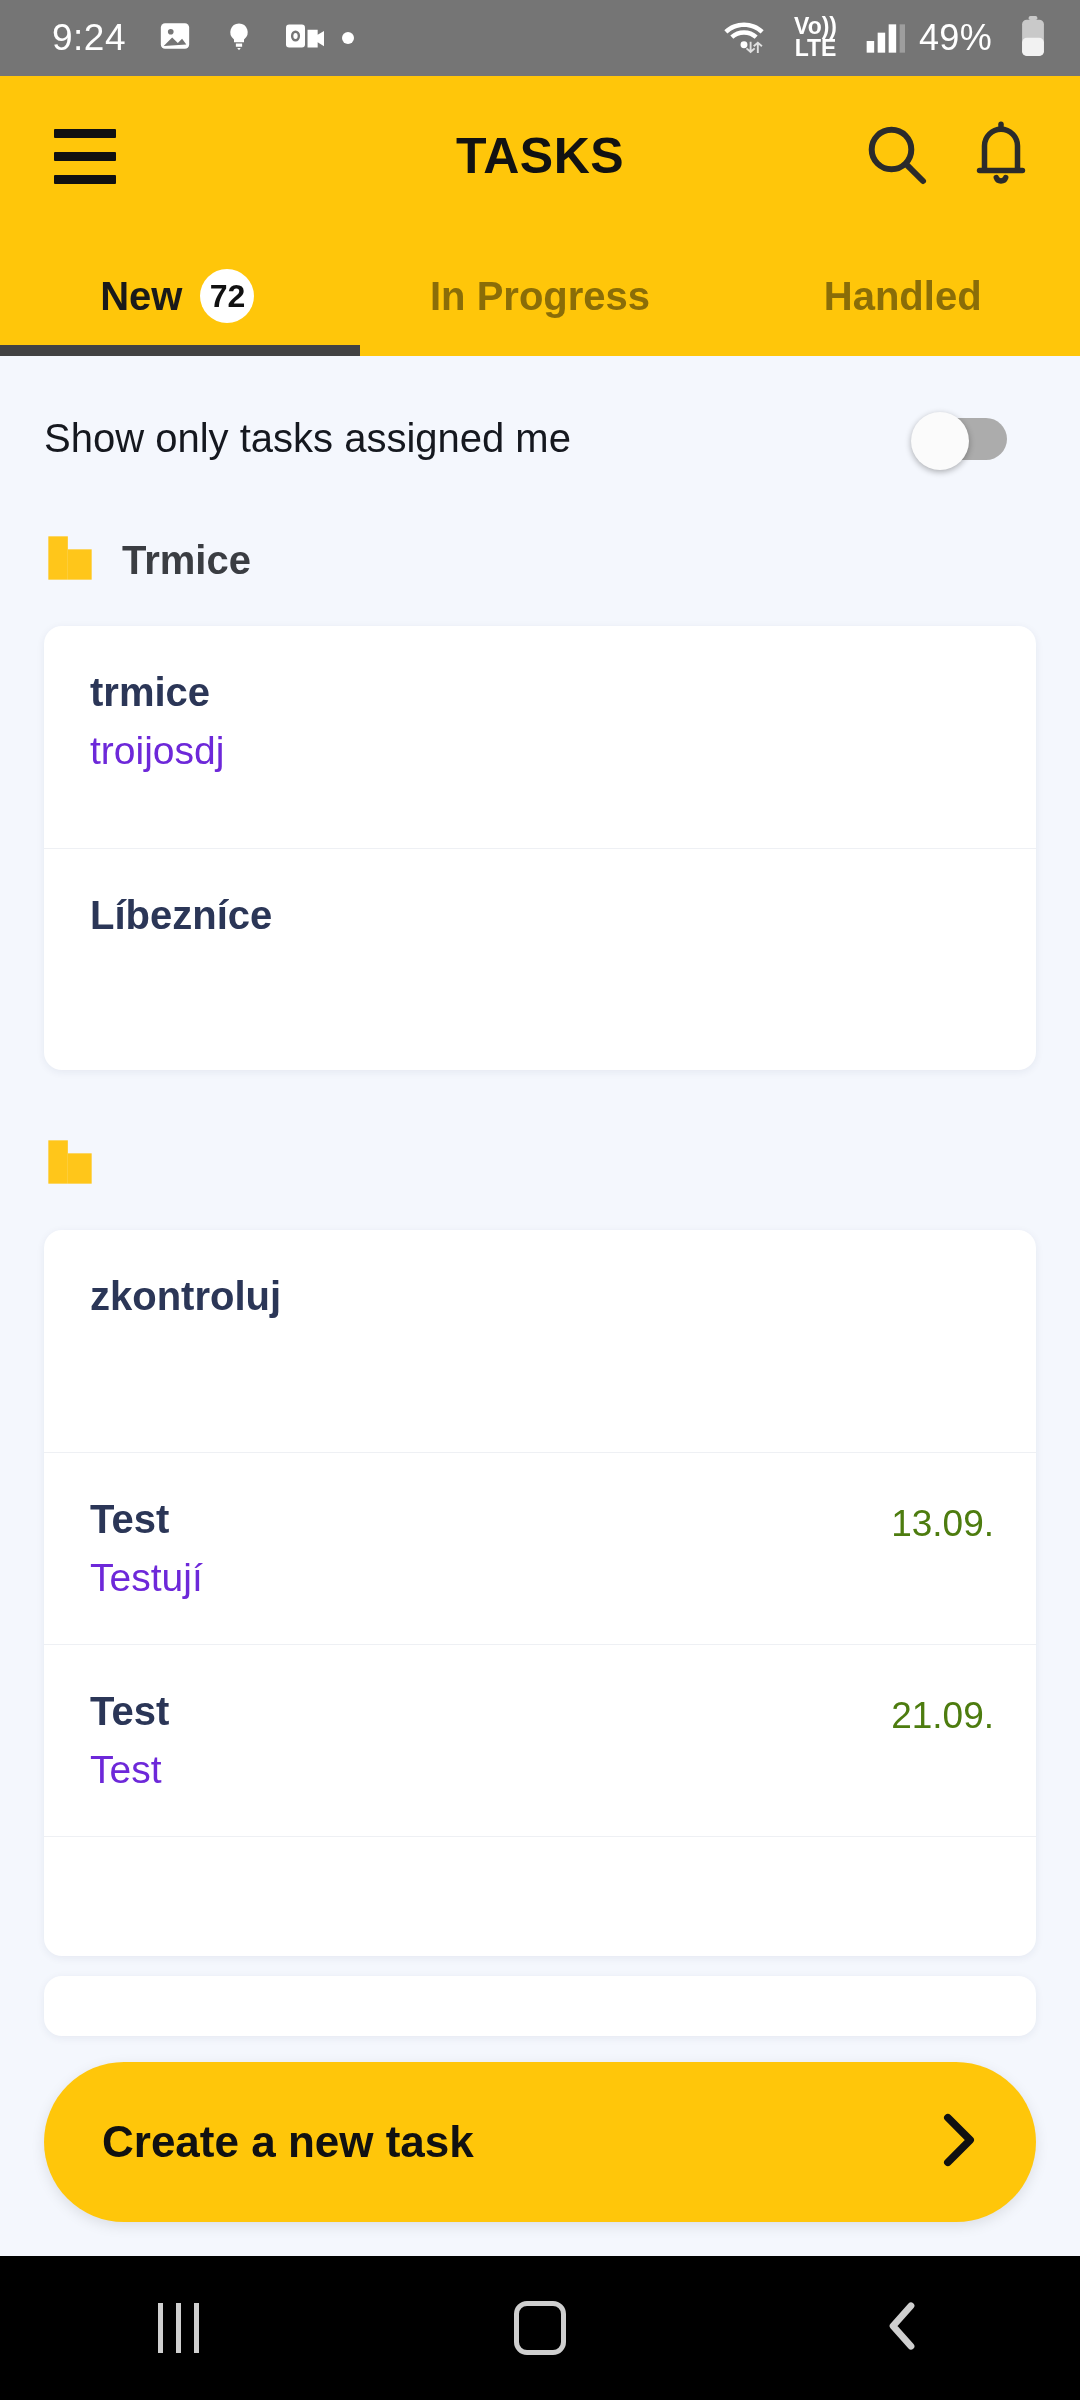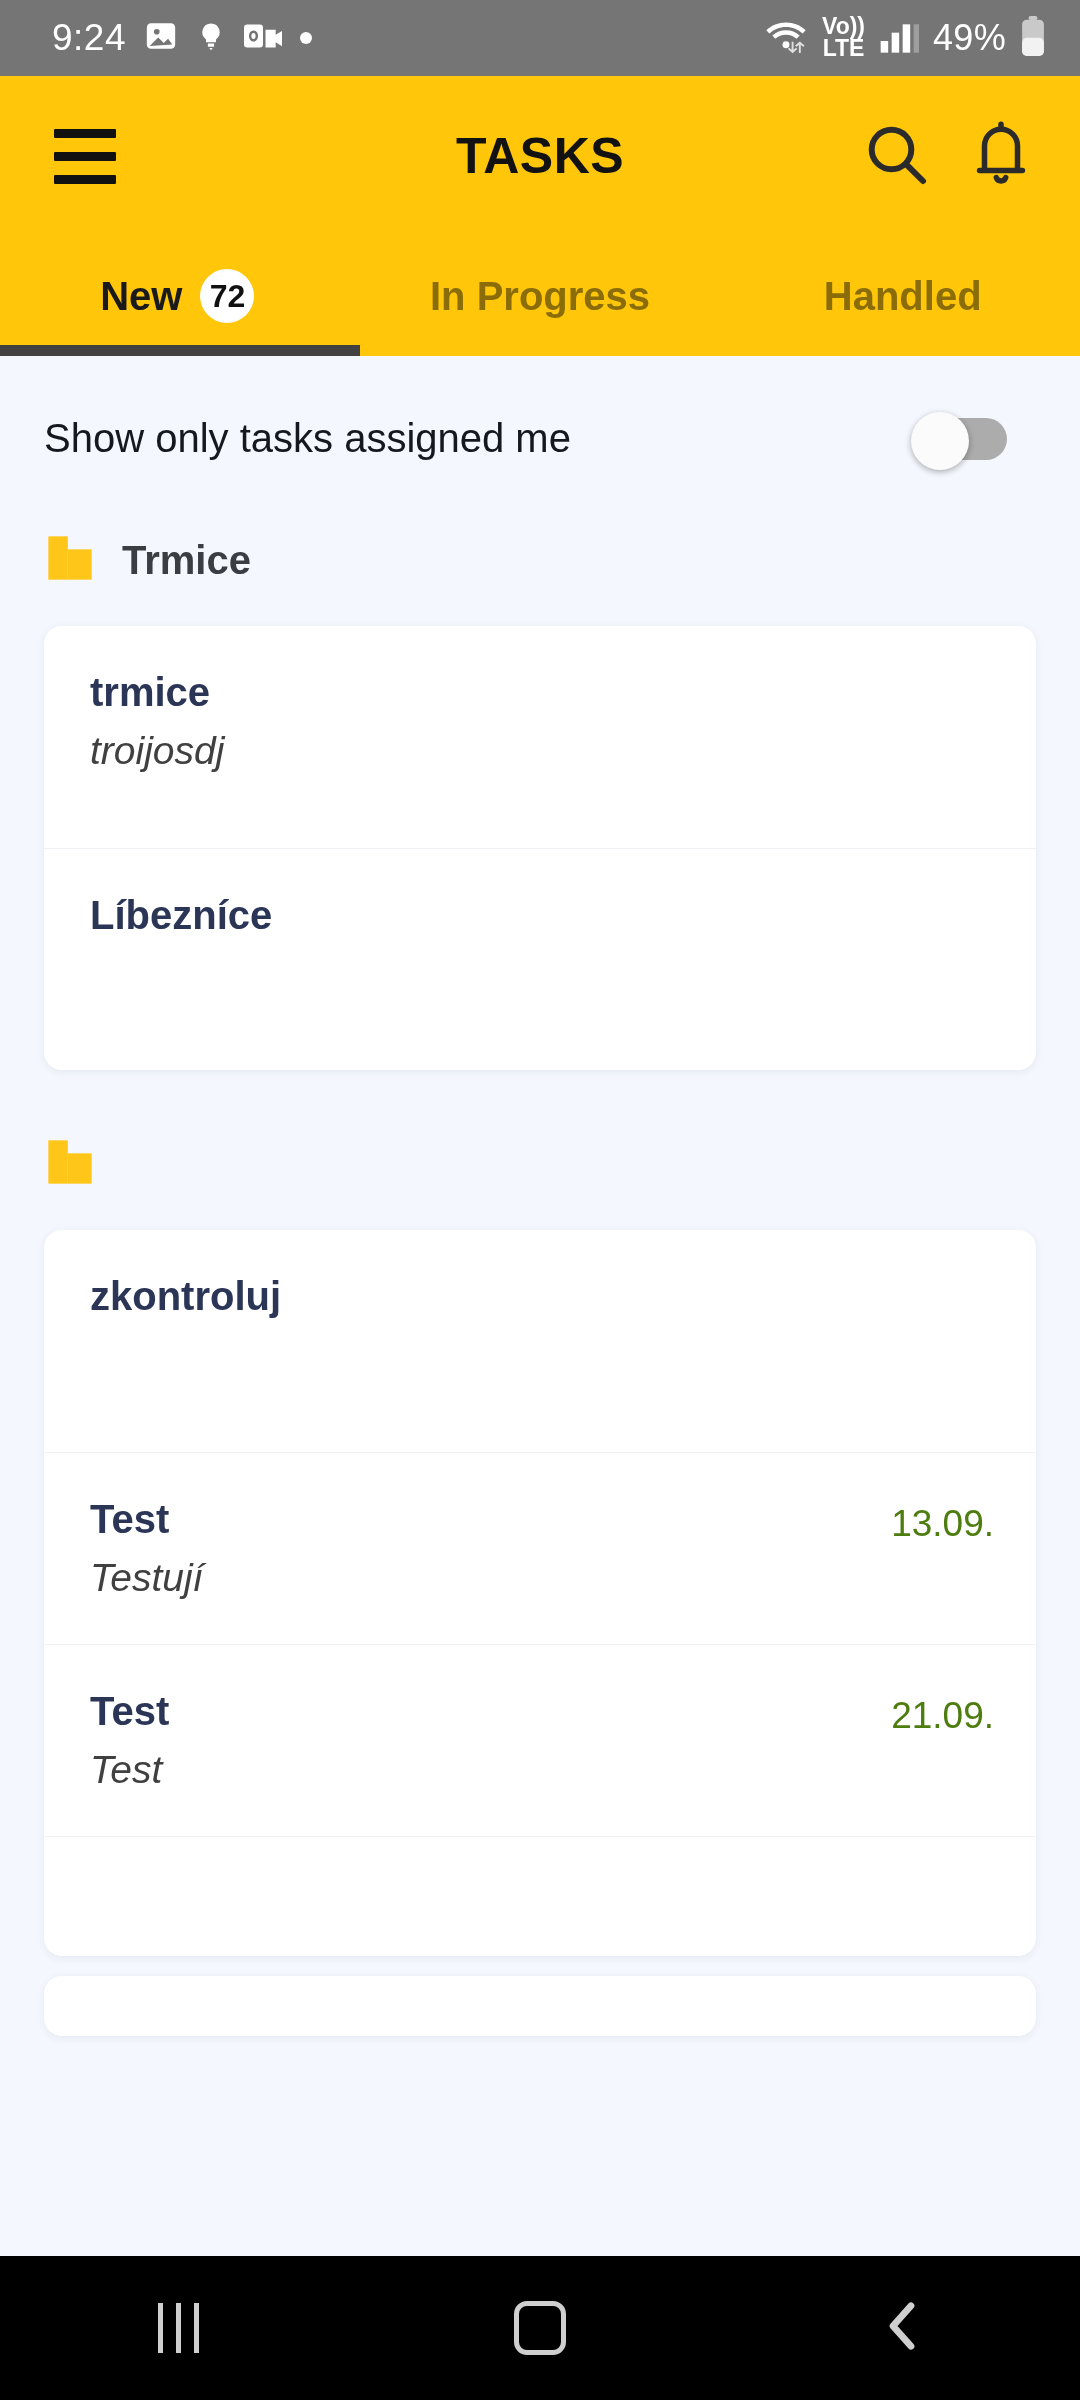--- a/index.html
+++ b/index.html
@@ -13,21 +13,21 @@
 
   
   .statusbar {
     height:76px; background:#757575; color:#fff;
     display:flex; align-items:center; justify-content:space-between;
     padding:0 34px 0 52px; flex:0 0 auto;
   }
   .sb-left { display:flex; align-items:center; gap:18px; }
   .sb-time { font-size:37px; letter-spacing:0.5px; }
   .sb-right { display:flex; align-items:center; gap:14px; }
-  .sb-ico { display:block; }
+  .sb-ico { display:block;margin-left:14px; }
   .sb-batt-text { font-size:36px; letter-spacing:0.3px; }
   .dot-ico { width:12px; height:12px; border-radius:50%; background:#fff; }
 
   
   .appbar { background:#FFC60A; flex:0 0 auto; }
   .appbar-top {
     height:160px; display:flex; align-items:center;
     justify-content:space-between; padding:0 46px 0 54px;
   }
   .hamburger { width:62px; display:flex; flex-direction:column; gap:14px; }
@@ -87,21 +87,21 @@
   }
   .task-row {
     padding:44px 42px 44px 46px; min-height:150px;
     display:flex; align-items:flex-start; justify-content:space-between;
     border-top:1px solid #EEF0F4;
   }
   .task-row:first-child { border-top:none; }
   .task-row.tall { min-height:222px; }
   .task-main { display:flex; flex-direction:column; gap:14px; }
   .task-title { font-size:40px; font-weight:bold; color:#2B3657; }
-  .task-sub { font-size:39px; color:#404040;font-style:italic; }
+  .task-sub { font-size:39px; color:#6d28d9; }
   .task-date { font-size:37px; color:#4d7c0f; padding-top:6px; white-space:nowrap; }
 
   
   .fab {
     position:absolute; left:44px; right:44px; bottom:34px;
     height:160px; background:#FFC60A; border-radius:80px;
     display:flex; align-items:center; justify-content:space-between;
     padding:0 54px 0 58px;
     box-shadow:0 4px 14px rgba(0,0,0,0.10);
   }
@@ -286,20 +286,28 @@
           <span class="task-title">Test</span>
           <span class="task-sub">Test</span>
         </div>
         <span class="task-date">21.09.</span>
       </div>
       <div class="task-row" style="min-height:120px;"></div>
     </div>
 
     <div class="card" style="margin-top:20px; height:60px;"></div>
 
+    <div class="fab">
+      <span class="fab-label">Create a new task</span>
+      <span>
+        <svg width="46" height="58" viewBox="0 0 18 26" fill="none" stroke="#111" stroke-width="3.4" stroke-linecap="round" stroke-linejoin="round">
+          <polyline points="4,3 14,13 4,23"></polyline>
+        </svg>
+      </span>
+    </div>
   </div>
 
   <div class="navbar">
     <span class="nav-recents">
       <i></i>
       <i></i>
       <i></i>
     </span>
     <span class="nav-home"></span>
     <span>

